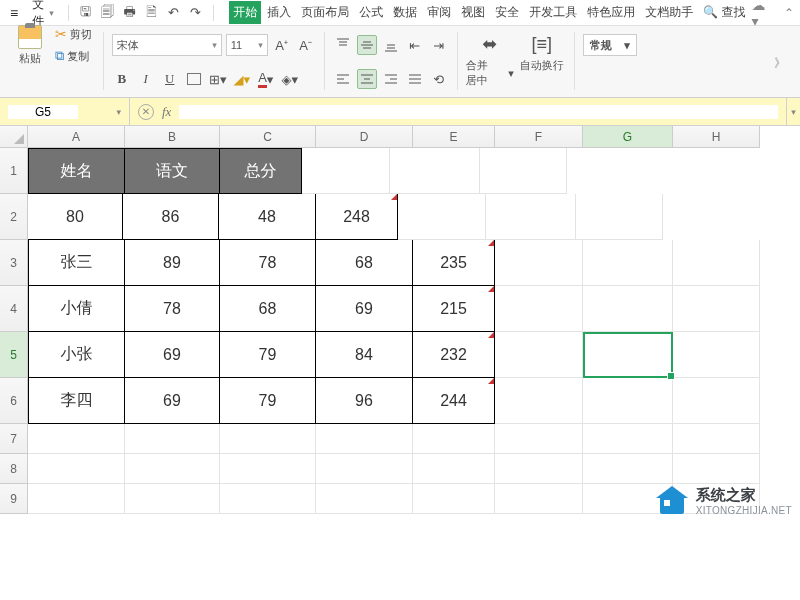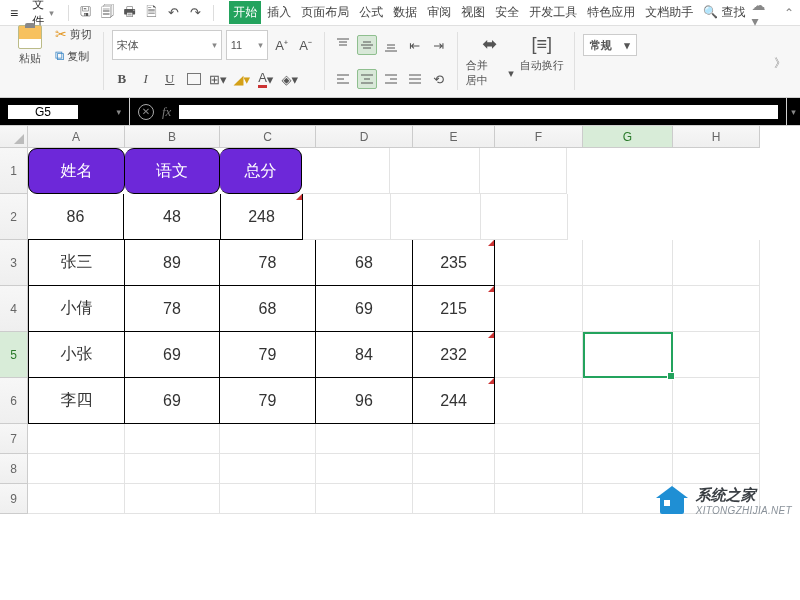--- a/index.html
+++ b/index.html
@@ -30,39 +30,39 @@
 .bigbtn { display:flex; flex-direction:column; align-items:center; justify-content:center; width:36px; height:58px; cursor:pointer; }
 .bigicon { width:24px; height:24px; margin-bottom:2px; }
 .paste-icon { background:linear-gradient(#f7c15f 60%,#fff 60%); border:1px solid #bb8; border-radius:2px; position:relative; }
 .paste-icon:before { content:""; position:absolute; top:-3px; left:6px; width:10px; height:5px; background:#888; border-radius:2px 2px 0 0; }
 .brush-icon svg { width:22px; height:22px; }
 
 .smbtn { display:flex; align-items:center; gap:3px; height:22px; padding:0 3px; cursor:pointer; font-size:11px; color:#444; }
 .scissors { color:#e39a2b; font-size:14px; }
 .copy { color:#3b87c7; font-size:13px; }
 
-.combo { height:30px; border:1px solid #ccc; background:#fff; display:flex; align-items:center; padding:0 4px; font-size:11px; min-width:60px; justify-content:space-between; cursor:pointer; }
+.combo { height:22px; border:1px solid #ccc; background:#fff; display:flex; align-items:center; padding:0 4px; font-size:11px; min-width:60px; justify-content:space-between; cursor:pointer; }
 .combo .dd { font-size:9px; color:#888; }
 
 .ibtn { width:20px; height:20px; display:flex; align-items:center; justify-content:center; cursor:pointer; font-size:13px; color:#555; border-radius:2px; }
 .ibtn.sel { background:#d8e8d8; border:1px solid #8fbf8f; }
 .ibtn svg { width:14px; height:14px; }
 .bold { font-weight:bold; font-family:Times; }
 .italic { font-style:italic; font-family:Times; }
 .uline { text-decoration:underline; font-family:Times; }
 .border-btn { border:1px solid #777; width:14px; height:12px; margin:auto; }
 
 .bigsplit { display:flex; flex-direction:column; align-items:center; width:48px; height:58px; cursor:pointer; font-size:11px; }
 .bigsplit .ic { height:28px; display:flex; align-items:center; font-size:18px; }
 .bigsplit-lbl { display:flex; align-items:center; gap:18px; }
 
 .numfmt { height:22px; border:1px solid #ccc; background:#fff; font-size:11px; padding:0 6px; display:flex; align-items:center; min-width:54px; justify-content:space-between; cursor:pointer; }
 
 
-.fxbar { height:28px; background:#000000; border-bottom:1px solid #d0d0d0; display:flex; align-items:center;}
+.fxbar { height:28px; background:#fef9c3; border-bottom:1px solid #d0d0d0; display:flex; align-items:center;}
 .nbox { width:130px; height:100%; display:flex; align-items:center; border-right:1px solid #d0d0d0; padding:0 8px; justify-content:space-between; }
 .nbox input { border:none; outline:none; width:70px; font-size:12px; text-align:center; }
 .nbox .dd { font-size:9px; color:#888; cursor:pointer; }
 .fxarea { display:flex; align-items:center; gap:8px; padding:0 8px; flex:1; }
 .fcircle { width:16px; height:16px; border:1px solid #aaa; border-radius:50%; display:flex; align-items:center; justify-content:center; color:#888; font-size:10px; cursor:pointer; }
 .fx { font-style:italic; font-family:Times; color:#777; font-size:13px; }
 .fxinput { flex:1; border:none; outline:none; font-size:12px; }
 .fbar-tog { width:14px; height:100%; border-left:1px solid #d0d0d0; display:flex; align-items:center; justify-content:center; font-size:9px; color:#888; cursor:pointer; }
 
 
@@ -77,31 +77,31 @@
 .rhdr.sel { background:#d8ecd8; color:#2a7a2a; }
 .rhdr.small { height:30px; font-size:12px; }
 
 .grid { position:absolute; top:22px; left:28px; }
 .row { display:flex; height:46px; }
 .row.small { height:30px; }
 .cell { border-right:1px solid #e3e3e3; border-bottom:1px solid #e3e3e3; display:flex; align-items:center; justify-content:center; font-size:15px; background:#fff; }
 .ca { width:97px; } .cb { width:95px; } .cc { width:96px; } .cd { width:97px; } .ce { width:82px; } .cf { width:88px; } .cg { width:90px; } .ch { width:87px; }
 
 .tc { border-right:1px solid #000; border-bottom:1px solid #000; font-size:16px; }
-.tc.hdr { background:#6d28d9; color:#fff; font-weight:normal;border-radius:9px; }
+.tc.hdr { background:#737373; color:#fff; font-weight:normal; }
 .tc.left { border-left:1px solid #000; }
 .tc.top { border-top:1px solid #000; }
 .redmark { position:absolute; border-top:6px solid transparent; border-right:6px solid #c33; }
 
 
 .selbox { position:absolute; border:2px solid #23a35d; pointer-events:none; }
 .selbox:after { content:""; position:absolute; width:6px; height:6px; background:#23a35d; right:-4px; bottom:-4px; border:1px solid #fff; }
 
 
-.wm { position:absolute; right:8px; bottom:40px; display:flex; align-items:center; gap:6px;font-style:italic; }
+.wm { position:absolute; right:8px; bottom:40px; display:flex; align-items:center; gap:6px; }
 .wm-ic { width:38px; height:30px; position:relative; }
 .wm-roof { position:absolute; top:0; left:4px; width:0; height:0; border-left:16px solid transparent; border-right:16px solid transparent; border-bottom:12px solid #1f8fd4; }
 .wm-body { position:absolute; top:10px; left:8px; width:24px; height:18px; background:#1f8fd4; border-radius:2px; }
 .wm-win { position:absolute; top:14px; left:12px; width:6px; height:6px; background:#fff; }
 .wm-txt1 { font-weight:bold; color:#3a3f44; font-size:15px; }
 .wm-txt2 { font-size:10px; color:#8a929a; letter-spacing:0.3px; }
 
 .more-ribbon { margin-left:auto; padding-right:8px; display:flex; align-items:center; color:#888; }
 </style>
 </head>
@@ -311,20 +311,21 @@
   <div class="grid">
     <div class="row">
       <div class="cell tc hdr left top ca">姓名</div>
       <div class="cell tc hdr top cb">语文</div>
       <div class="cell tc hdr top ce">总分</div>
       <div class="cell cf"></div>
       <div class="cell cg"></div>
       <div class="cell ch"></div>
     </div>
     <div class="row">
+      <div class="cell tc cb">80</div>
       <div class="cell tc cc">86</div>
       <div class="cell tc cd">48</div>
       <div class="cell tc ce" style="position:relative">
           <span>248</span>
           <span class="redmark" style="top:0;right:0"></span>
         </div>
       <div class="cell cf"></div>
       <div class="cell cg"></div>
       <div class="cell ch"></div>
     </div>

